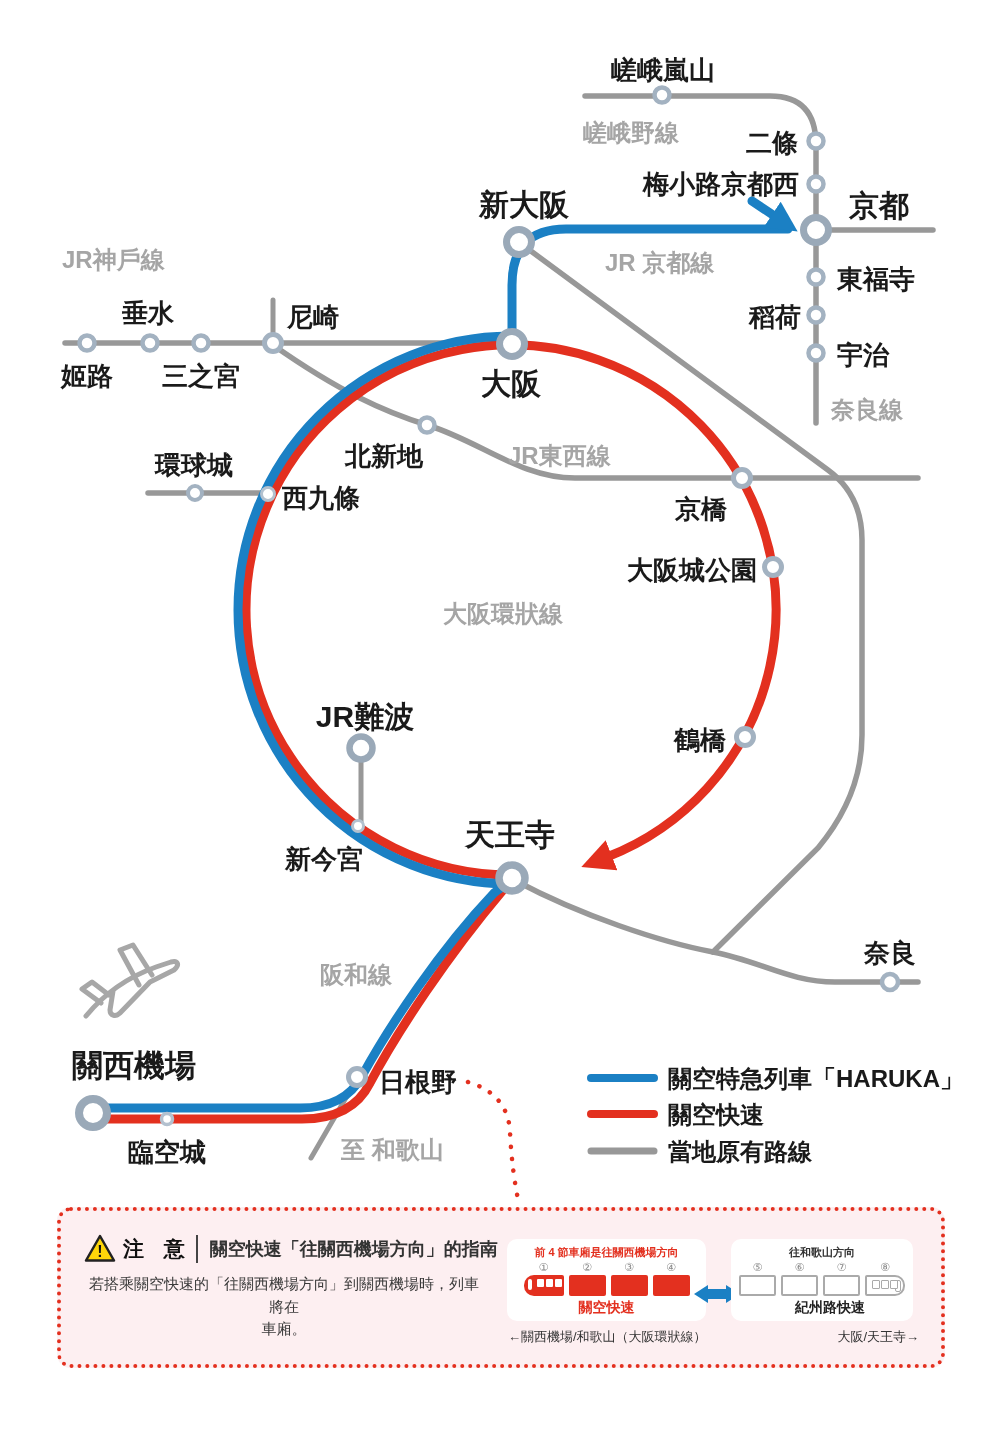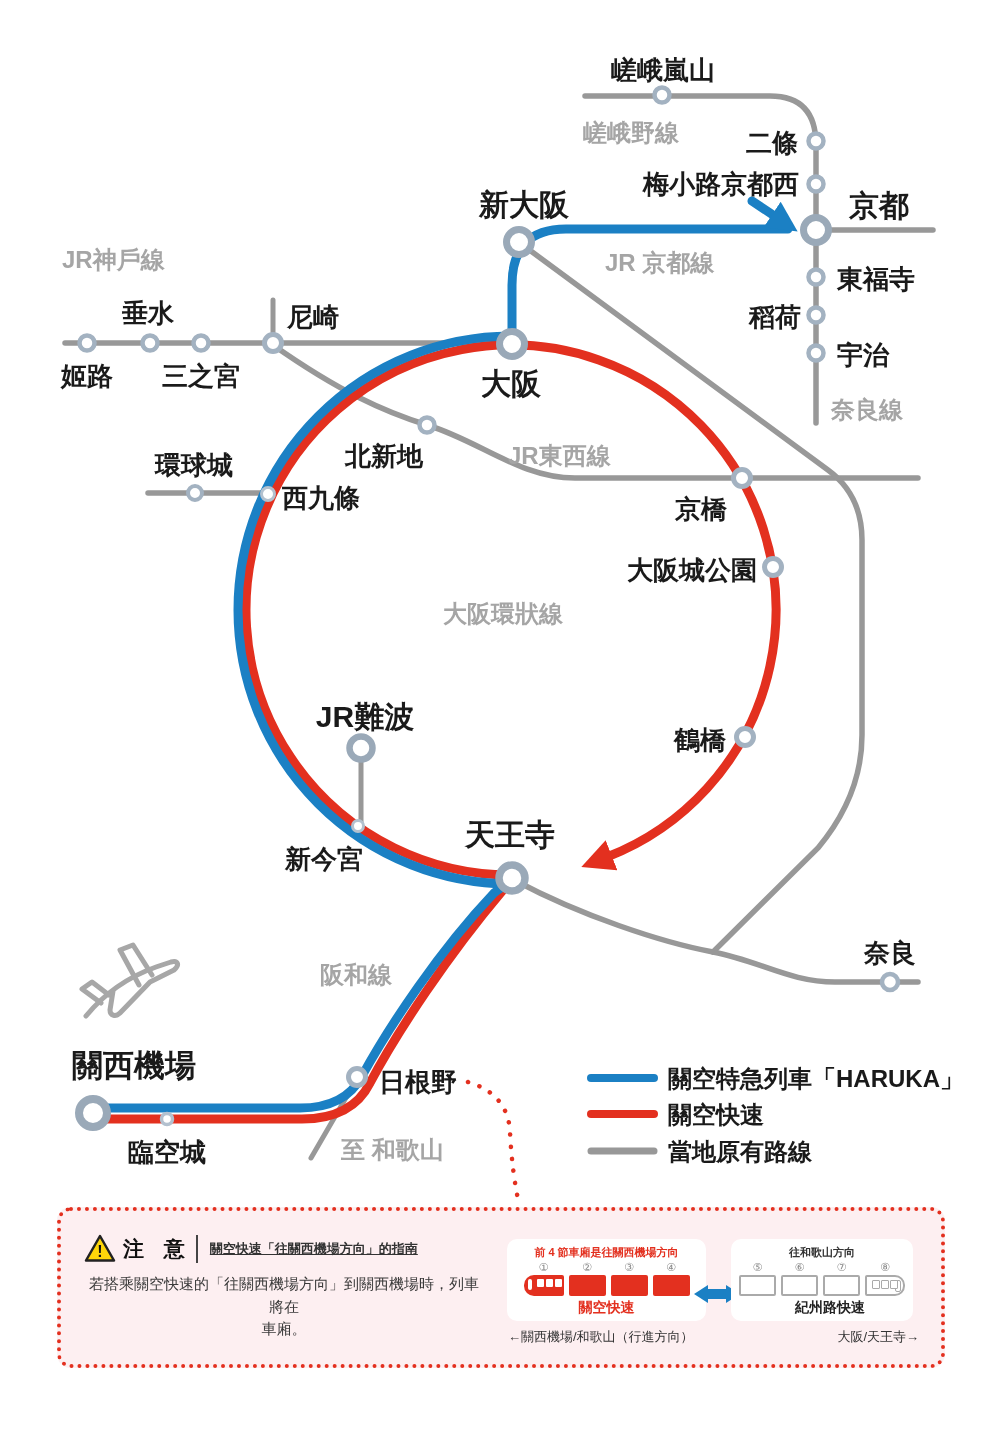--- a/index.html
+++ b/index.html
@@ -9,21 +9,21 @@
   .st{font-weight:700;fill:#1a1a1a;}
   .fs26{font-size:26px;} .fs30{font-size:30px;} .fs31{font-size:31px;}
   .gl{font-weight:700;fill:#a5a5a5;font-size:24px;}
   .lg{font-weight:700;fill:#1a1a1a;font-size:24px;}
   
   #notice{position:absolute;left:57px;top:1207px;width:880px;height:153px;
           background:#fdeff1;border:4px dotted #e3301f;border-radius:14px;}
   #notice-header{position:absolute;left:22px;top:22px;display:flex;align-items:center;}
   #notice-title{font-size:21px;font-weight:700;color:#111;letter-spacing:7px;margin-left:6px;}
   #notice-divider{width:2px;height:28px;background:#444;margin:0 12px 0 4px;}
-  #notice-subtitle{font-size:13px;font-weight:700;color:#333;text-decoration:underline;}
+  #notice-subtitle{font-size:18px;font-weight:700;color:#333;}
   #notice-body{position:absolute;left:23px;top:62px;width:400px;font-size:15px;color:#3a3a3a;line-height:22.5px;text-align:center;}
   .panel{position:absolute;top:28px;height:82px;background:#fff;border-radius:10px;}
   #panel-left{left:446px;width:199px;}
   #panel-right{left:670px;width:182px;}
   .panel-header{text-align:center;font-size:11px;font-weight:700;margin-top:6px;}
   #panel-left .panel-header{color:#e3301f;}
   #panel-right .panel-header{color:#333;}
   .car-row{display:flex;justify-content:center;gap:5px;margin-top:1px;}
   .car-col{display:flex;flex-direction:column;align-items:center;}
   .car-num{font-size:11px;color:#888;line-height:13px;}
@@ -251,17 +251,17 @@
               <span class="wsh"></span>
               <span class="w1"></span>
               <span class="w2"></span>
               <span class="w3"></span>
             </div>
       </div>
     </div>
     <div class="panel-label">紀州路快速</div>
   </div>
 
-  <div id="caption-left">←關西機場/和歌山（行進方向）</div>
+  <div id="caption-left">←關西機場/和歌山（大阪環狀線）</div>
   <div id="caption-right">大阪/天王寺→</div>
 </div>
 
 </div>
 
 </body></html>

